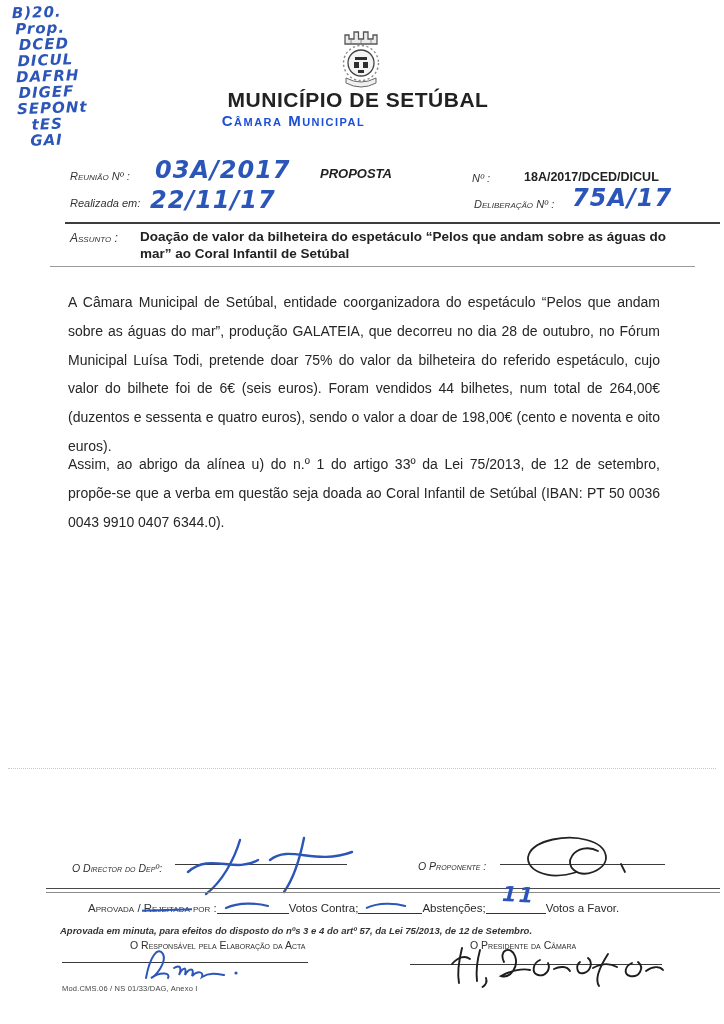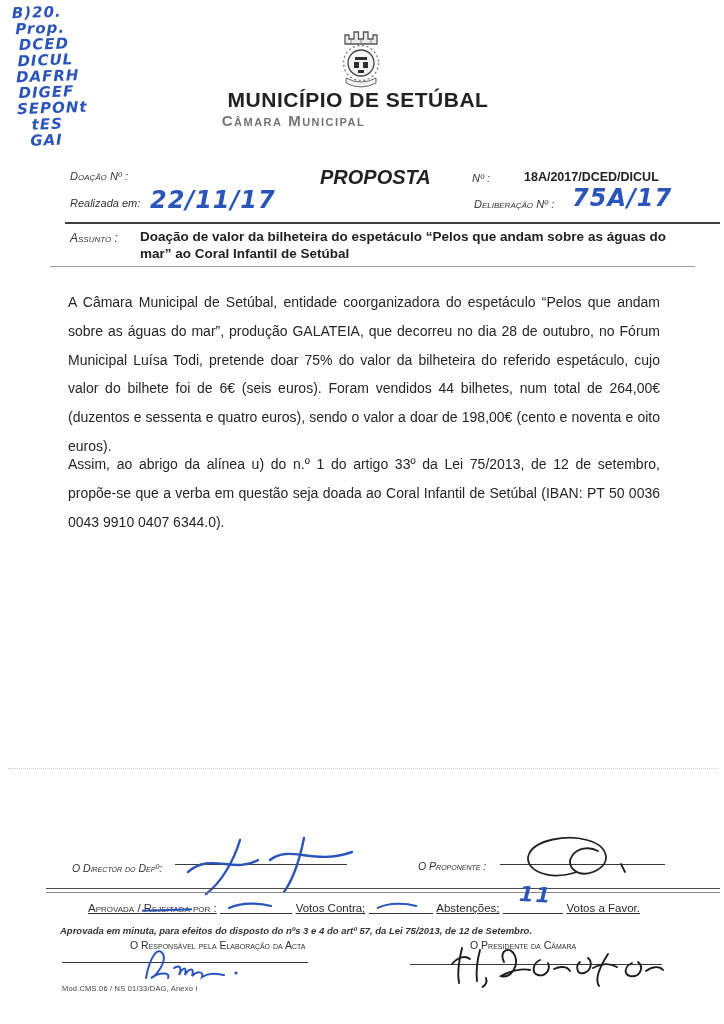--- a/index.html
+++ b/index.html
@@ -19,36 +19,36 @@
   .annotations div:nth-child(4){margin-left:4px}
   .annotations div:nth-child(5){margin-left:2px}
   .annotations div:nth-child(6){margin-left:4px}
   .annotations div:nth-child(7){margin-left:2px}
   .annotations div:nth-child(8){margin-left:16px}
   .annotations div:nth-child(9){margin-left:14px}
   .crest{position:absolute;left:331px;top:26px;}
   .muni{position:absolute;left:0;top:88px;width:716px;text-align:center;
         font-weight:bold;font-size:21px;letter-spacing:.5px;color:#222;}
   .camara{position:absolute;left:0;top:112px;width:587px;text-align:center;
-        font-weight:bold;font-size:15px;font-variant:small-caps;letter-spacing:1.5px;color:#737373;}
+        font-weight:bold;font-size:15px;font-variant:small-caps;letter-spacing:1.5px;color:#1d4ed8;}
   .lbl{font-style:italic;font-variant:small-caps;color:#333;}
   .abs{position:absolute;}
   .rule-top{position:absolute;left:65px;top:222px;width:655px;border-top:2px solid #3d3d3d;}
   .assunto-text{position:absolute;left:140px;top:228px;width:528px;font-weight:bold;
         font-size:13.5px;line-height:17px;color:#222;}
   .rule-bottom{position:absolute;left:50px;top:266px;width:645px;border-top:1.5px solid #9a9a9a;}
   .para{position:absolute;left:68px;width:592px;font-size:14px;line-height:28.8px;
         text-align:justify;color:#262626;}
   .p1{top:288px;} .p2{top:450px;}
   .dotted{position:absolute;left:8px;top:768px;width:708px;border-top:1px dotted #c9c9c9;}
   .sig-line{position:absolute;border-bottom:1.6px solid #3a3a3a;}
   .double-rule{position:absolute;left:46px;top:888px;width:674px;height:3px;
         border-top:1.6px solid #4a4a4a;border-bottom:1px solid #8a8a8a;}
   .approval{position:absolute;left:88px;top:899px;width:552px;display:flex;
-        justify-content:space-between;align-items:flex-end;font-size:11.5px;text-decoration:underline;}
+        align-items:flex-end;font-size:11.5px;}
   .approval .cap{font-variant:small-caps;color:#333;}
   .struck{position:relative;}
   .struck::after{content:"";position:absolute;left:-2px;right:-2px;top:55%;
         border-top:2px solid #2b55b8;transform:rotate(-2deg);}
   .blank{position:relative;display:inline-block;border-bottom:1.4px solid #333;height:14px;}
   .blank svg{position:absolute;left:6px;top:2px;}
   .blank .favor-val{position:absolute;left:16px;top:-16px;font-size:21px;letter-spacing:2px;transform:rotate(3deg);}
   .minuta{position:absolute;left:60px;top:925px;width:500px;text-align:left;
         font-style:italic;font-weight:bold;font-size:9.5px;color:#333;}
   .small-cap-label{font-variant:small-caps;font-size:10.5px;color:#2e2e2e;}
@@ -83,24 +83,25 @@
       <path d="M24 31 h12 v3 h-12 z" fill="#2e2e2e"></path>
       <path d="M23 36 h5 v6 h-5 z M32 36 h5 v6 h-5 z" fill="#2e2e2e"></path>
       <path d="M27 44 h6 v3 h-6 z" fill="#2e2e2e"></path>
       <path d="M15 52 Q30 60 45 52 L45 57 Q30 65 15 57 Z" fill="#f0f0f0" stroke="#666" stroke-width="1"></path>
     </svg>
   </div>
 
   <div class="muni">MUNICÍPIO DE SETÚBAL</div>
   <div class="camara">Câmara Municipal</div>
 
-  <span class="abs lbl" style="left:70px;top:170px;font-size:11px;">Doação Nº :</span>
+  <span class="abs lbl" style="left:70px;top:170px;font-size:11px;">Reunião Nº :</span>
+  <span class="abs hand" style="left:155px;top:156px;font-size:24px;">03A/2017</span>
   <span class="abs" style="left:70px;top:197px;font-size:11px;font-style:italic;color:#333;text-align:center;">Realizada em:</span>
   <span class="abs hand" style="left:150px;top:186px;font-size:24px;">22/11/17</span>
-  <span class="abs" style="left:320px;top:166px;font-size:20px;font-weight:bold;font-style:italic;color:#222;">PROPOSTA</span>
+  <span class="abs" style="left:320px;top:166px;font-size:13px;font-weight:bold;font-style:italic;color:#222;">PROPOSTA</span>
   <span class="abs lbl" style="left:472px;top:172px;font-size:11px;">Nº :</span>
   <span class="abs" style="left:524px;top:170px;font-size:12.5px;font-weight:bold;color:#222;">18A/2017/DCED/DICUL</span>
   <span class="abs lbl" style="left:474px;top:198px;font-size:11px;text-align:center;">Deliberação Nº :</span>
   <span class="abs hand" style="left:572px;top:184px;font-size:24px;">75A/17</span>
 
   <div class="rule-top"></div>
   <span class="abs lbl" style="left:70px;top:231px;font-size:12px;">Assunto :</span>
   <div class="assunto-text">Doação de valor da bilheteira do espetáculo “Pelos que andam sobre as águas do mar” ao Coral Infantil de Setúbal</div>
   <div class="rule-bottom"></div>
 

